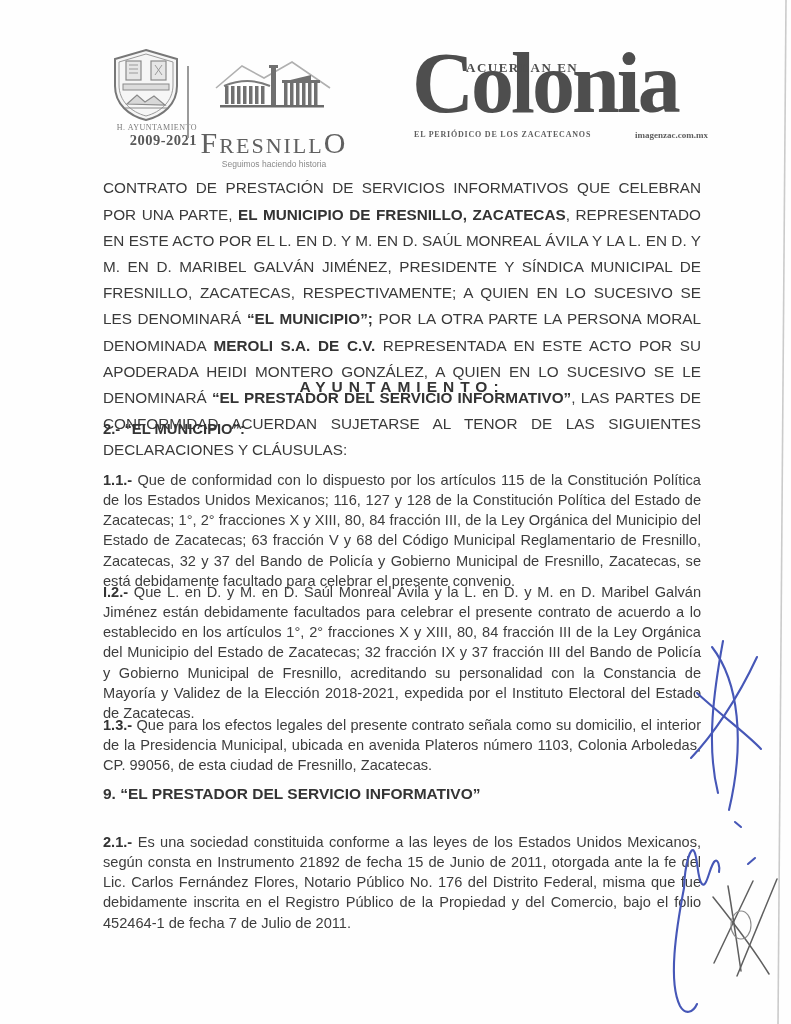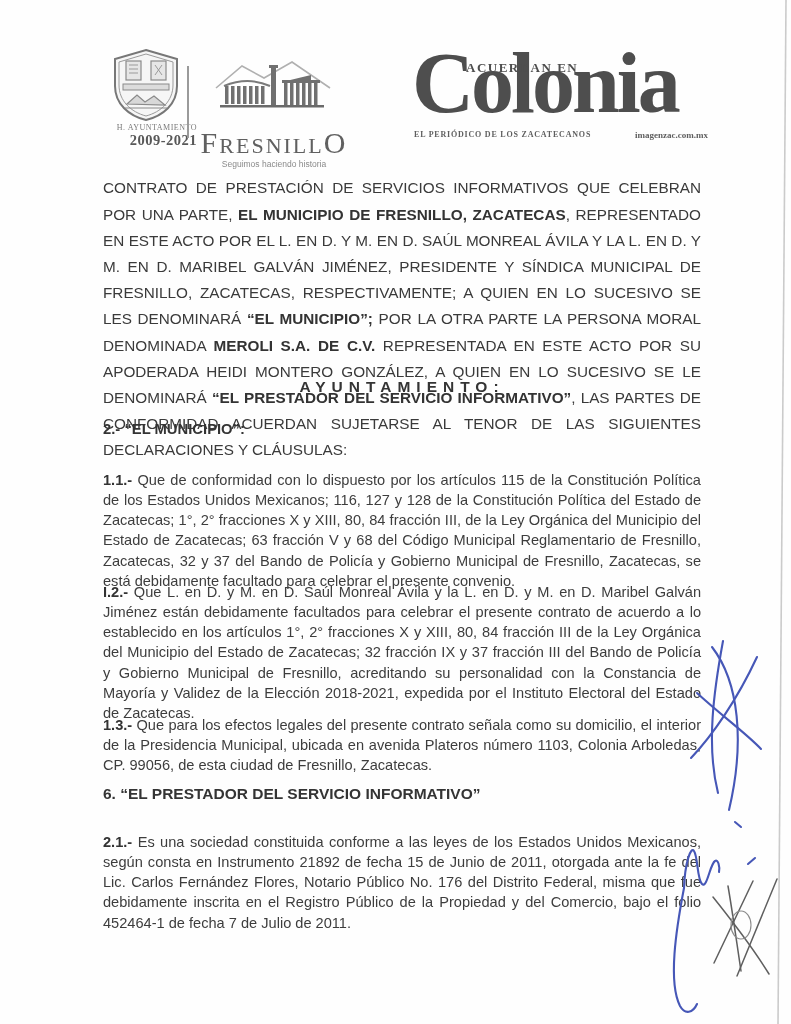--- a/index.html
+++ b/index.html
@@ -114,21 +114,21 @@
   <div class="block h-decl">AYUNTAMIENTO:</div>
 
   <div class="block h-sec h-sec1">2.- “EL MUNICIPIO”:</div>
 
   <p class="block para p11"><span class="num">1.1.-</span><span> Que de conformidad con lo dispuesto por los artículos 115 de la Constitución Política de los Estados Unidos Mexicanos; 116, 127 y 128 de la Constitución Política del Estado de Zacatecas; 1°, 2° fracciones X y XIII, 80, 84 fracción III, de la Ley Orgánica del Municipio del Estado de Zacatecas;  63 fracción V y 68 del Código Municipal Reglamentario de Fresnillo, Zacatecas, 32 y 37 del Bando de Policía y Gobierno Municipal de Fresnillo, Zacatecas, se está debidamente facultado para celebrar el presente convenio.</span></p>
 
   <p class="block para pi2"><span class="num">I.2.-</span><span> Que L. en D. y M. en D. Saúl Monreal Ávila y la L. en D. y M. en D.  Maribel Galván Jiménez están debidamente facultados para celebrar el presente contrato de acuerdo a lo establecido en los artículos 1°, 2° fracciones X y XIII, 80, 84 fracción III de la Ley Orgánica del Municipio del Estado de Zacatecas; 32 fracción IX y 37 fracción III del Bando de Policía y Gobierno Municipal de Fresnillo, acreditando su personalidad con la Constancia de Mayoría y Validez de la Elección 2018-2021, expedida por el Instituto Electoral del Estado de Zacatecas.</span></p>
 
   <p class="block para p13"><span class="num">1.3.-</span><span> Que para los efectos legales del presente contrato señala como su domicilio, el interior de la Presidencia Municipal, ubicada en avenida Plateros número 1103, Colonia Arboledas, CP. 99056, de esta ciudad de Fresnillo, Zacatecas.</span></p>
 
-  <div class="block h-sec h-sec2">6. “EL PRESTADOR DEL SERVICIO INFORMATIVO”</div>
+  <div class="block h-sec h-sec2">9. “EL PRESTADOR DEL SERVICIO INFORMATIVO”</div>
 
   <p class="block para p21"><span class="num">2.1.-</span><span> Es una sociedad constituida conforme a las leyes de los Estados Unidos Mexicanos, según consta en Instrumento 21892 de fecha 15 de Junio de 2011, otorgada ante la fe del Lic. Carlos Fernández Flores, Notario Público No. 176 del Distrito Federal, misma que fue debidamente inscrita en el Registro Público de la Propiedad y del Comercio,  bajo el folio 452464-1 de fecha 7 de Julio de 2011.</span></p>
 
   <svg class="overlay" viewBox="0 0 791 1024">
 
     <line x1="786" y1="0" x2="778" y2="1024" stroke="#cbcbcb" stroke-width="1.6"></line>
 
     <g stroke="#4657b7" stroke-width="2.1" fill="none" stroke-linecap="round">
       <path d="M723 641 C714 690 706 745 718 793"></path>
       <path d="M757 657 C737 700 712 736 691 758"></path>

